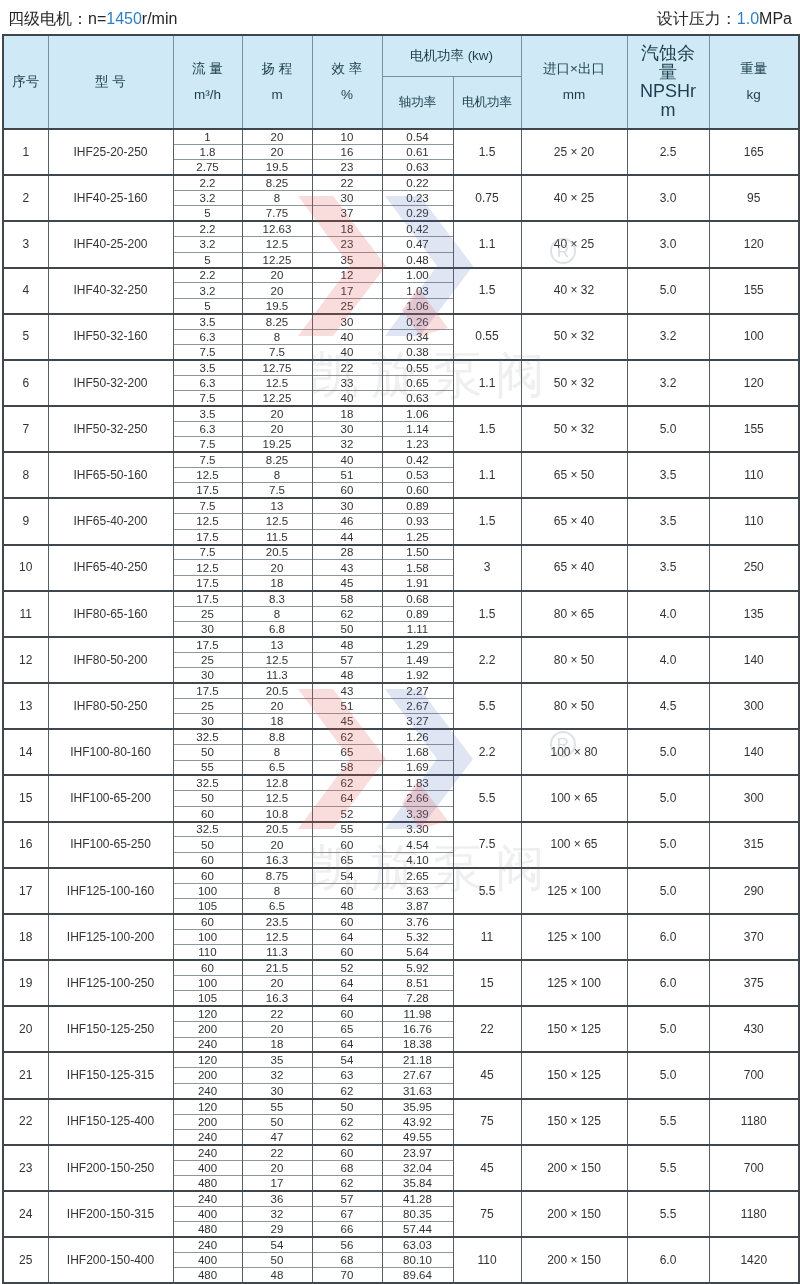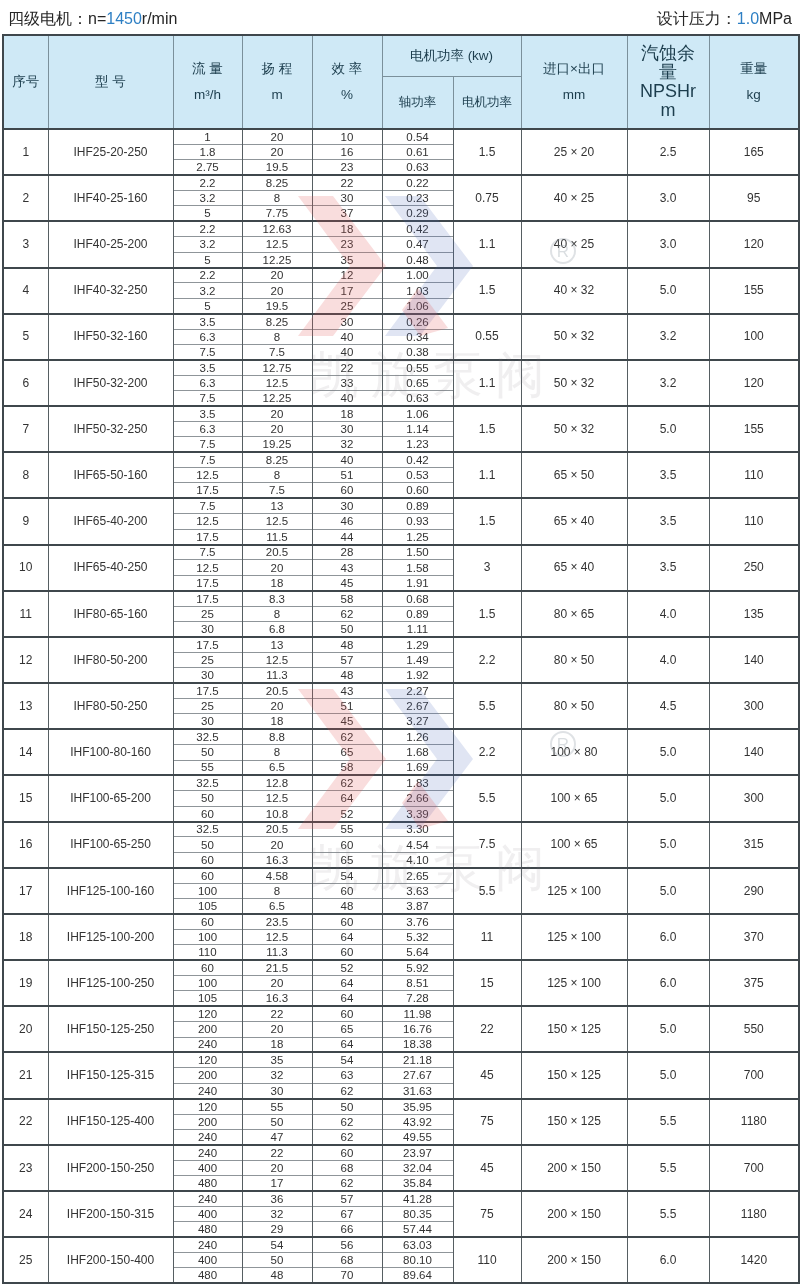--- a/index.html
+++ b/index.html
@@ -501,21 +501,21 @@
         <tr>
           <td>60</td>
           <td>16.3</td>
           <td>65</td>
           <td>4.10</td>
         </tr>
         <tr class="group-start">
           <td rowspan="3" class="big">17</td>
           <td rowspan="3" class="big">IHF125-100-160</td>
           <td>60</td>
-          <td>4.58</td>
+          <td>8.75</td>
           <td>54</td>
           <td>2.65</td>
           <td rowspan="3" class="big">5.5</td>
           <td rowspan="3" class="big">125 × 100</td>
           <td rowspan="3" class="big">5.0</td>
           <td rowspan="3" class="big">290</td>
         </tr>
         <tr>
           <td>100</td>
           <td>8</td>
@@ -579,21 +579,21 @@
         <tr class="group-start">
           <td rowspan="3" class="big">20</td>
           <td rowspan="3" class="big">IHF150-125-250</td>
           <td>120</td>
           <td>22</td>
           <td>60</td>
           <td>11.98</td>
           <td rowspan="3" class="big">22</td>
           <td rowspan="3" class="big">150 × 125</td>
           <td rowspan="3" class="big">5.0</td>
-          <td rowspan="3" class="big">550</td>
+          <td rowspan="3" class="big">430</td>
         </tr>
         <tr>
           <td>200</td>
           <td>20</td>
           <td>65</td>
           <td>16.76</td>
         </tr>
         <tr>
           <td>240</td>
           <td>18</td>

